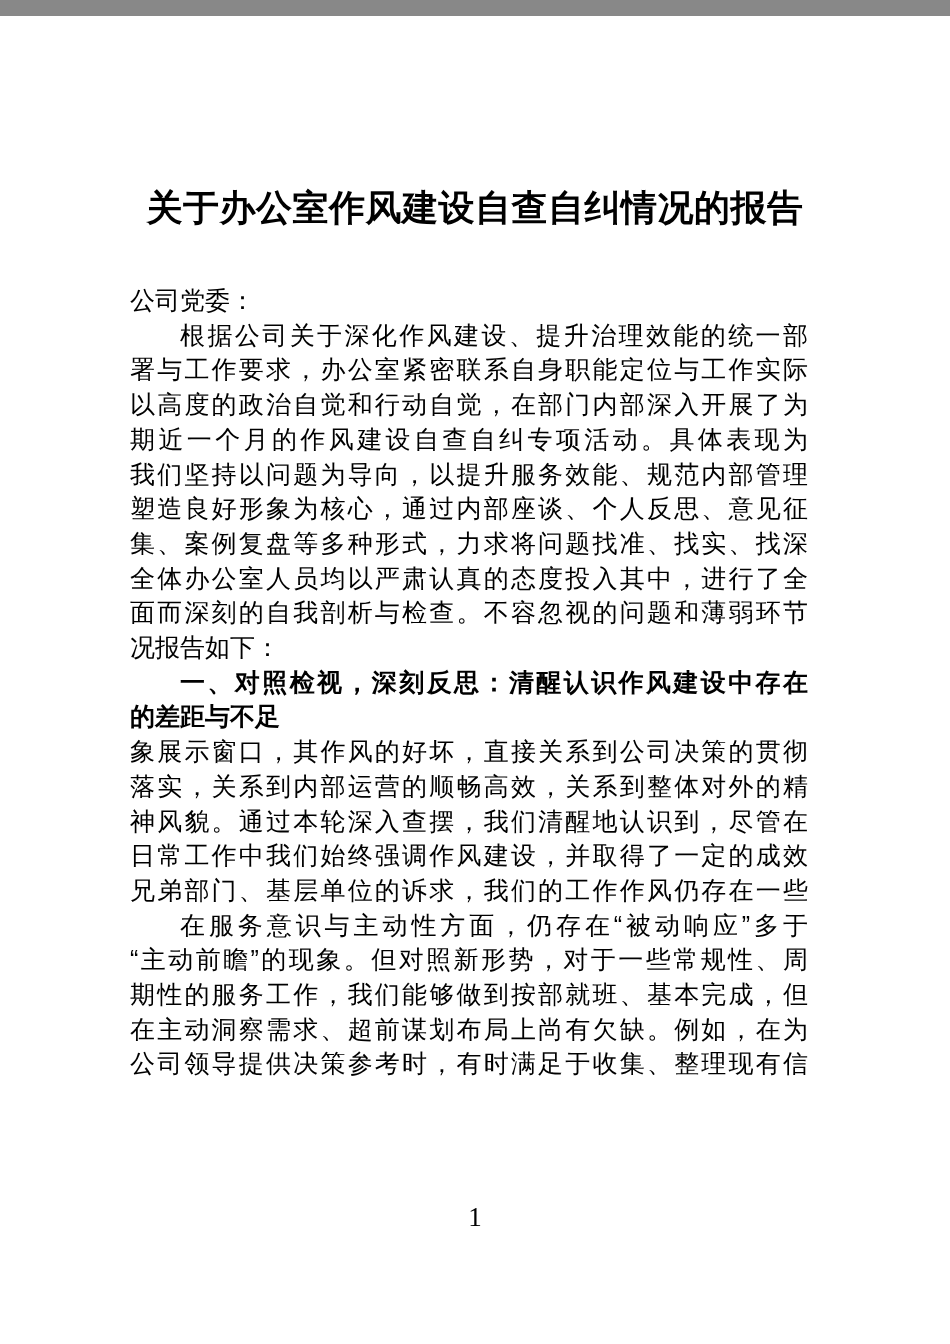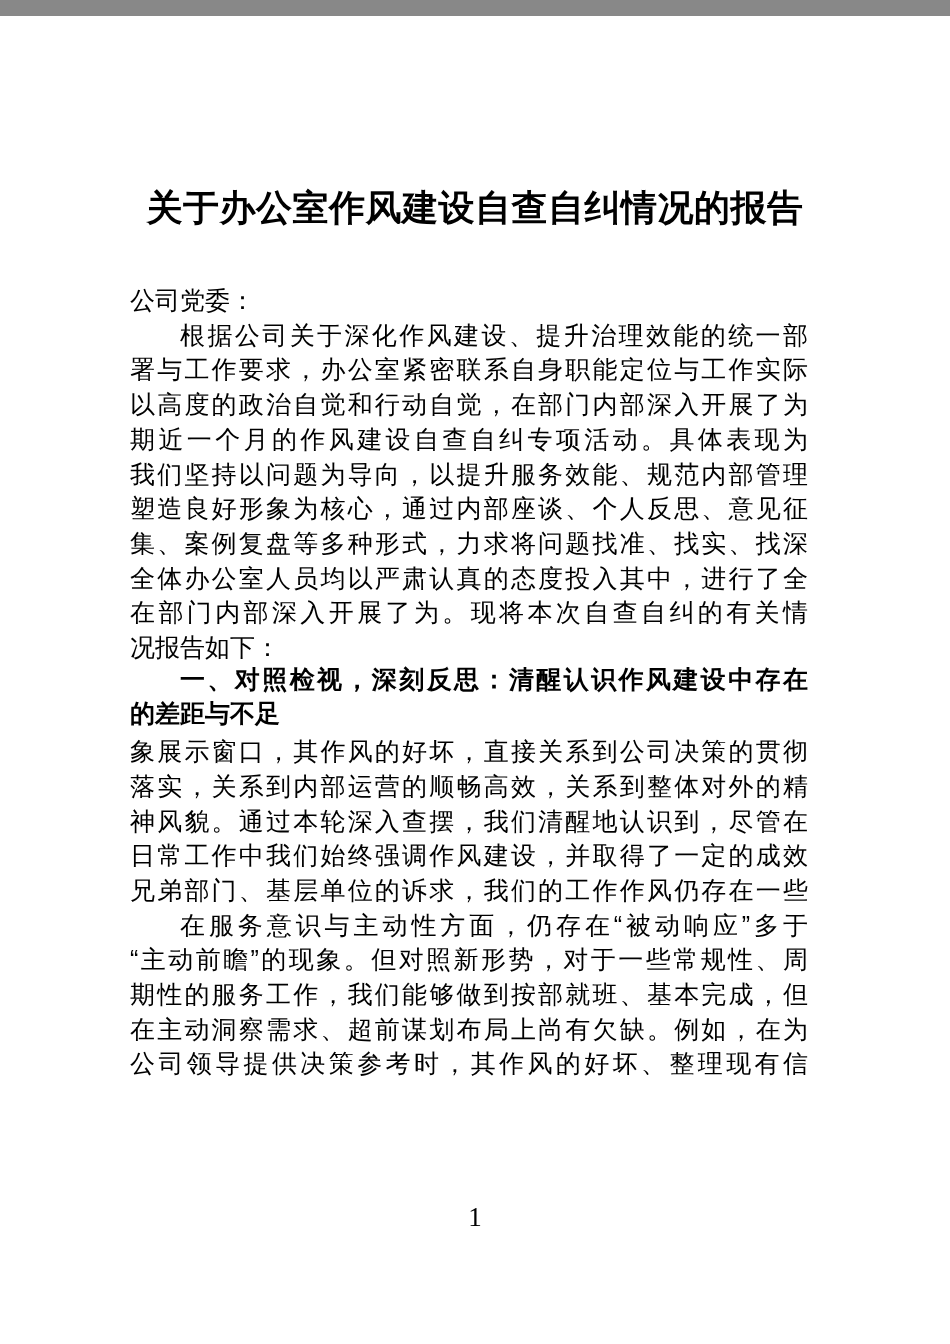--- a/index.html
+++ b/index.html
@@ -35,21 +35,21 @@
     line-height: 34.7px;
     color: #000000;
   }
   .line {
     text-align: justify;
     text-align-last: left;
     white-space: normal;
   }
   .line.justify { text-align-last: justify; }
   .line.indent { text-indent: 2em; }
-  .line.bold { font-weight: bold; font-family: Liberation Mono, monospace; }
+  .line.bold { font-weight: bold; }
   .page-number {
     position: absolute;
     top: 1185px;
     left: 0;
     width: 950px;
     text-align: center;
     font-family: "Liberation Serif", serif;
     font-size: 27px;
     line-height: 32px;
     color: #000000;
@@ -64,30 +64,30 @@
   <div class="body-text">
       <div class="line">公司党委：</div>
       <div class="line indent justify">根据公司关于深化作风建设、提升治理效能的统一部</div>
       <div class="line justify">署与工作要求，办公室紧密联系自身职能定位与工作实际</div>
       <div class="line justify">以高度的政治自觉和行动自觉，在部门内部深入开展了为</div>
       <div class="line justify">期近一个月的作风建设自查自纠专项活动。具体表现为</div>
       <div class="line justify">我们坚持以问题为导向，以提升服务效能、规范内部管理</div>
       <div class="line justify">塑造良好形象为核心，通过内部座谈、个人反思、意见征</div>
       <div class="line justify">集、案例复盘等多种形式，力求将问题找准、找实、找深</div>
       <div class="line justify">全体办公室人员均以严肃认真的态度投入其中，进行了全</div>
-      <div class="line justify">在部门内部深入开展了为。现将本次自查自纠的有关情</div>
+      <div class="line justify">面而深刻的自我剖析与检查。不容忽视的问题和薄弱环节</div>
       <div class="line">况报告如下：</div>
       <div class="line indent bold justify">一、对照检视，深刻反思：清醒认识作风建设中存在</div>
       <div class="line bold">的差距与不足</div>
       <div class="line justify">象展示窗口，其作风的好坏，直接关系到公司决策的贯彻</div>
       <div class="line justify">落实，关系到内部运营的顺畅高效，关系到整体对外的精</div>
       <div class="line justify">神风貌。通过本轮深入查摆，我们清醒地认识到，尽管在</div>
       <div class="line justify">日常工作中我们始终强调作风建设，并取得了一定的成效</div>
       <div class="line justify">兄弟部门、基层单位的诉求，我们的工作作风仍存在一些</div>
       <div class="line indent justify">在服务意识与主动性方面，仍存在“被动响应”多于</div>
       <div class="line justify">“主动前瞻”的现象。但对照新形势，对于一些常规性、周</div>
       <div class="line justify">期性的服务工作，我们能够做到按部就班、基本完成，但</div>
       <div class="line justify">在主动洞察需求、超前谋划布局上尚有欠缺。例如，在为</div>
-      <div class="line justify">公司领导提供决策参考时，其作风的好坏、整理现有信</div>
+      <div class="line justify">公司领导提供决策参考时，有时满足于收集、整理现有信</div>
     </div>
 
   <div class="page-number">1</div>
 </div>
 
 </body></html>

